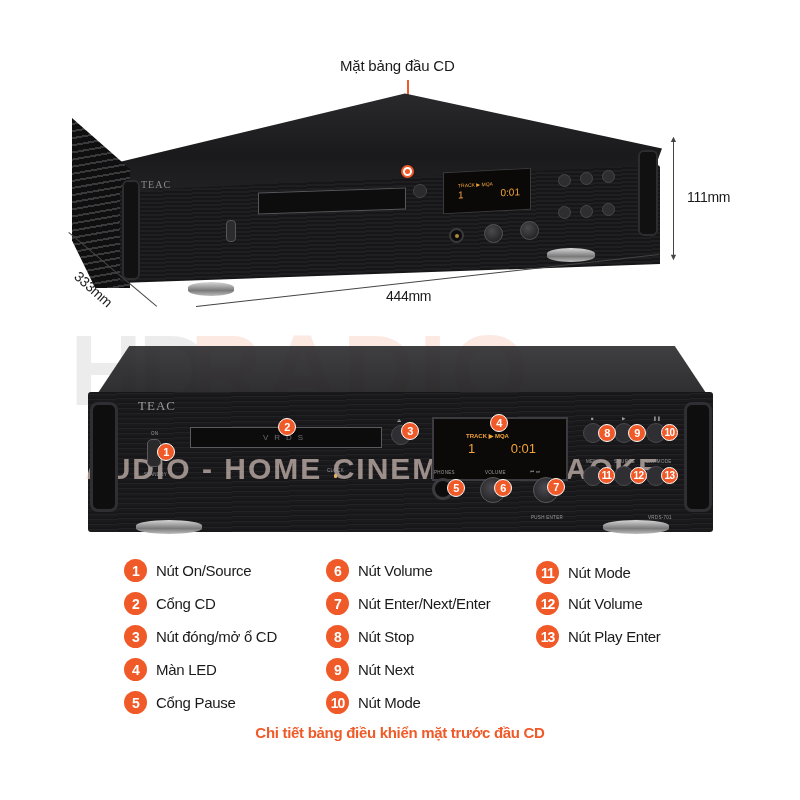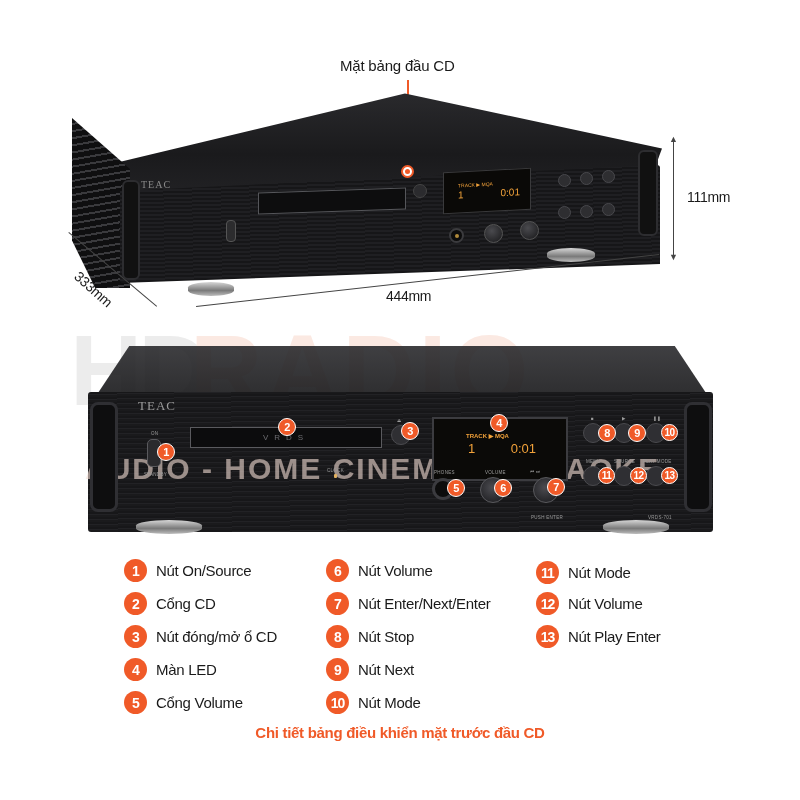--- a/index.html
+++ b/index.html
@@ -210,21 +210,21 @@
 <div class="legend-item" style="left:124px;top:625px;">
   <span class="num">3</span>
   <span>Nút đóng/mở ổ CD</span>
 </div>
 <div class="legend-item" style="left:124px;top:658px;">
   <span class="num">4</span>
   <span>Màn LED</span>
 </div>
 <div class="legend-item" style="left:124px;top:691px;">
   <span class="num">5</span>
-  <span>Cổng Volume</span>
+  <span>Cổng Pause</span>
 </div>
 
 <div class="legend-item" style="left:326px;top:559px;">
   <span class="num">6</span>
   <span>Nút Volume</span>
 </div>
 <div class="legend-item" style="left:326px;top:592px;">
   <span class="num">7</span>
   <span>Nút Enter/Next/Enter</span>
 </div>

